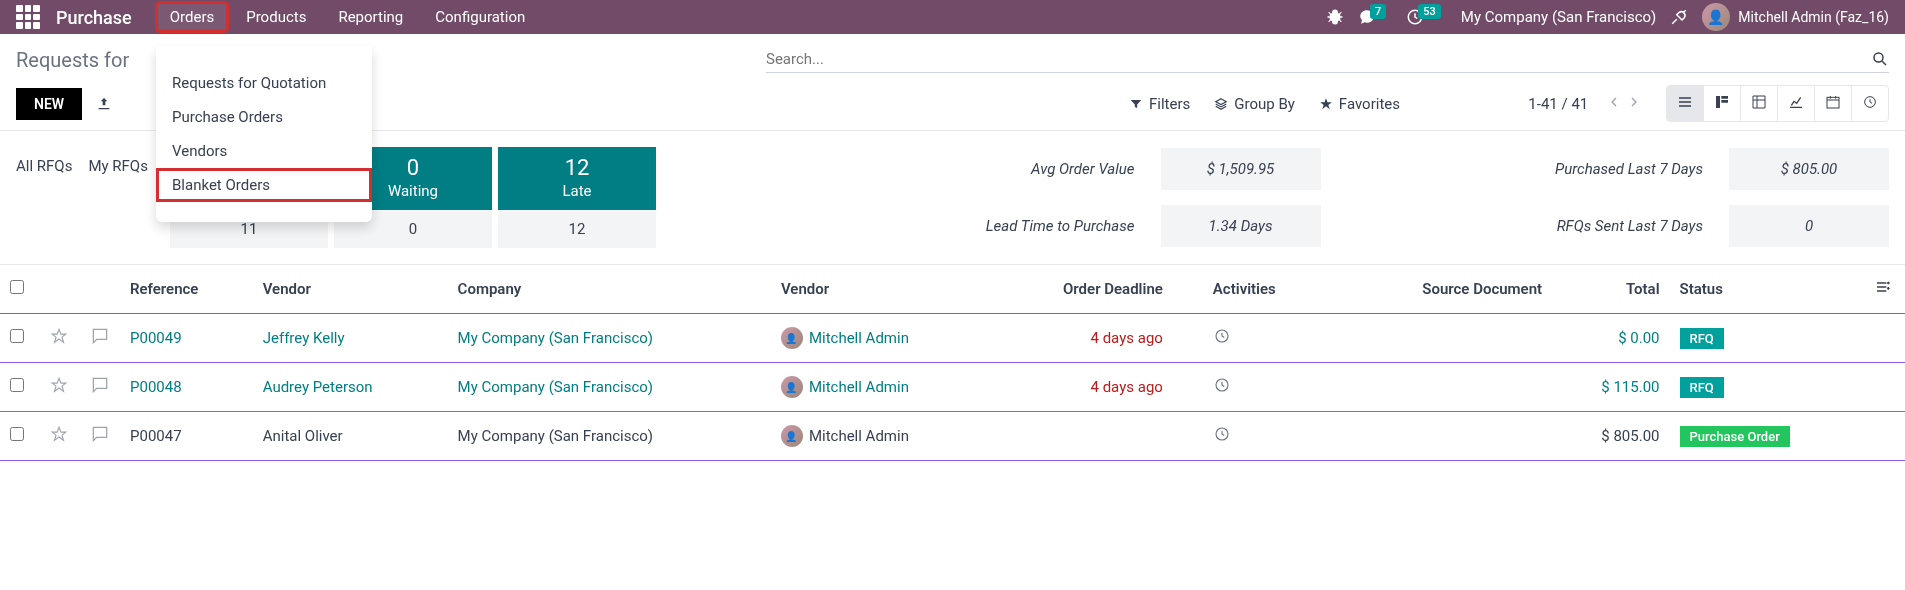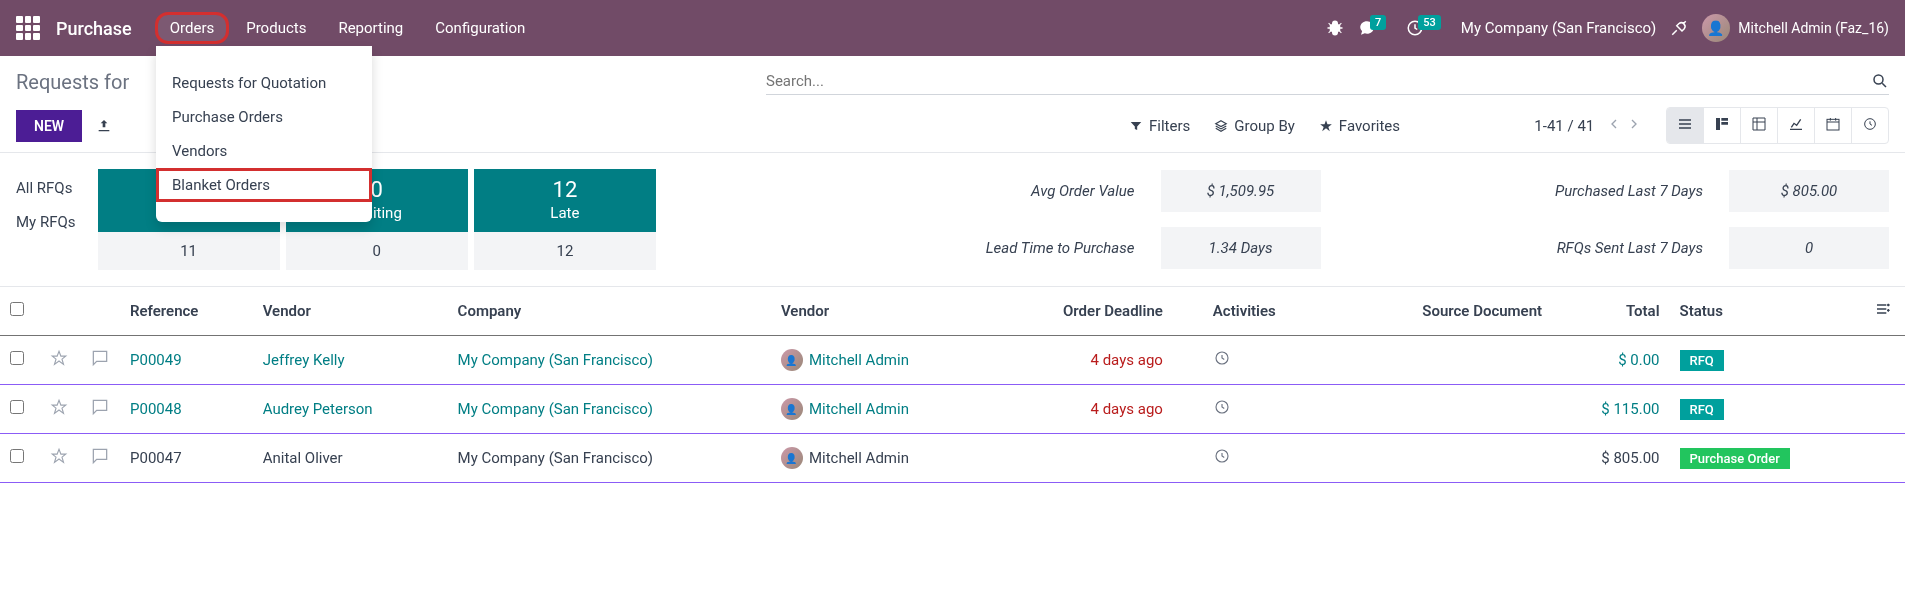--- a/index.html
+++ b/index.html
@@ -1,24 +1,24 @@
 <!DOCTYPE html>
 <html><head>
 <meta charset="utf-8">
 <style>
 * { margin: 0; padding: 0; box-sizing: border-box; font-family: -apple-system, BlinkMacSystemFont, "Segoe UI", Roboto, sans-serif; }
 body { background: #fff; color: #374151; font-size: 14px; width: 1905px; }
 
 
-.navbar { background: #714b67; height: 56px; display: flex; align-items: center; padding: 0 16px; color: #fff; position: relative; }
+.navbar { background: #714b67; height: 34px; display: flex; align-items: center; padding: 0 16px; color: #fff; position: relative; }
 .nav-apps { width: 24px; height: 24px; margin-right: 16px; display: grid; grid-template-columns: repeat(3,1fr); grid-template-rows: repeat(3,1fr); gap: 2px; cursor: pointer; }
 .nav-apps span { background: #fff; border-radius: 1px; }
 .nav-brand { font-size: 18px; font-weight: 500; margin-right: 24px; }
 .nav-menu { display: flex; gap: 4px; }
-.nav-item { padding: 6px 14px; font-size: 15px; cursor: pointer; border-radius: 12px; }
+.nav-item { padding: 6px 14px; font-size: 15px; cursor: pointer; border-radius: 4px; }
 .nav-item.active { outline: 3px solid #d32f2f; outline-offset: -2px; background: rgba(255,255,255,0.08); }
 .nav-right { margin-left: auto; display: flex; align-items: center; gap: 14px; }
 .nav-icon { width: 18px; height: 18px; fill: #fff; cursor: pointer; }
 .badge { background: #00a09d; color: #fff; font-size: 11px; padding: 1px 5px; border-radius: 3px; position: relative; top: -6px; left: -6px; font-weight: 500; }
 .nav-company { font-size: 15px; }
 .nav-user { display: flex; align-items: center; gap: 8px; }
 .nav-avatar { width: 28px; height: 28px; border-radius: 50%; background: linear-gradient(135deg,#c9a,#987); display: flex; align-items: center; justify-content: center; font-size: 14px; }
 
 
 .dropdown { position: absolute; top: 46px; left: 156px; width: 216px; background: #fff; box-shadow: 0 6px 12px rgba(0,0,0,0.15); border-radius: 0 0 6px 6px; padding: 20px 0; z-index: 100; }
@@ -26,37 +26,37 @@
 .dropdown-item.highlight { outline: 3px solid #d32f2f; outline-offset: -3px; }
 
 
 .control-panel { padding: 12px 16px 8px; }
 .cp-top { display: flex; align-items: center; margin-bottom: 12px; }
 .cp-title { font-size: 20px; color: #6b7280; flex: 0 0 750px; }
 .cp-search { flex: 1; display: flex; align-items: center; border-bottom: 1px solid #d1d5db; padding: 4px 0; }
 .cp-search input { border: none; outline: none; flex: 1; font-size: 15px; }
 .cp-search svg { width: 18px; height: 18px; fill: #374151; }
 .cp-bottom { display: flex; align-items: center; }
-.btn-new { background: #4c1d95; color: #fff; padding: 8px 18px; font-weight: 600; border: none; cursor: pointer; font-size: 14px; margin-right: 14px; }
+.btn-new { background: #000000; color: #fff; padding: 8px 18px; font-weight: 600; border: none; cursor: pointer; font-size: 14px; margin-right: 14px; }
 .btn-icon { width: 16px; height: 16px; fill: #374151; cursor: pointer; }
 .cp-filters { margin-left: auto; display: flex; align-items: center; gap: 24px; flex: 0 0 760px; }
 .filter-btn { display: flex; align-items: center; gap: 6px; cursor: pointer; font-size: 15px; }
 .filter-btn svg { width: 14px; height: 14px; fill: #374151; }
-.pager { display: flex; align-items: center; gap: 12px; font-size: 15px; margin-left: auto; }
+.pager { display: flex; align-items: center; gap: 18px; font-size: 15px; margin-left: auto; }
 .pager-arrows svg { width: 16px; height: 16px; fill: #9ca3af; }
 .view-switcher { display: flex; border: 1px solid #e5e7eb; border-radius: 4px; overflow: hidden; }
 .view-btn { padding: 8px 10px; cursor: pointer; border-right: 1px solid #e5e7eb; }
 .view-btn:last-child { border-right: none; }
 .view-btn.active { background: #e5e7eb; }
 .view-btn svg { width: 16px; height: 16px; fill: #374151; }
 
 
 .dashboard { display: flex; padding: 16px; gap: 0; border-top: 1px solid #e5e7eb; border-bottom: 1px solid #e5e7eb; }
 .dash-left { flex: 0 0 640px; display: flex; gap: 6px; }
-.dash-tabs { display: flex; flex-direction: column; gap: 16px; padding: 10px 16px 0 0; }
+.dash-tabs { display: flex; flex-direction: row; gap: 16px; padding: 10px 16px 0 0; }
 .dash-tab { font-size: 15px; color: #374151; cursor: pointer; }
 .stat-col { flex: 1; text-align: center; }
 .stat-top { background: #017e84; color: #fff; padding: 8px 0 10px; }
 .stat-num { font-size: 22px; font-weight: 400; }
 .stat-label { font-size: 15px; margin-top: 2px; }
 .stat-bottom { background: #f3f4f6; padding: 10px 0; font-size: 15px; color: #374151; }
 .dash-right { flex: 1; display: grid; grid-template-columns: 1fr 1fr; grid-template-rows: 1fr 1fr; column-gap: 24px; row-gap: 14px; align-items: center; padding-left: 120px; font-style: italic; }
 .kpi { display: flex; align-items: center; justify-content: flex-end; gap: 26px; }
 .kpi-label { font-size: 15px; color: #374151; text-align: right; }
 .kpi-value { background: #f3f4f6; padding: 12px 0; width: 160px; text-align: center; font-size: 15px; }

